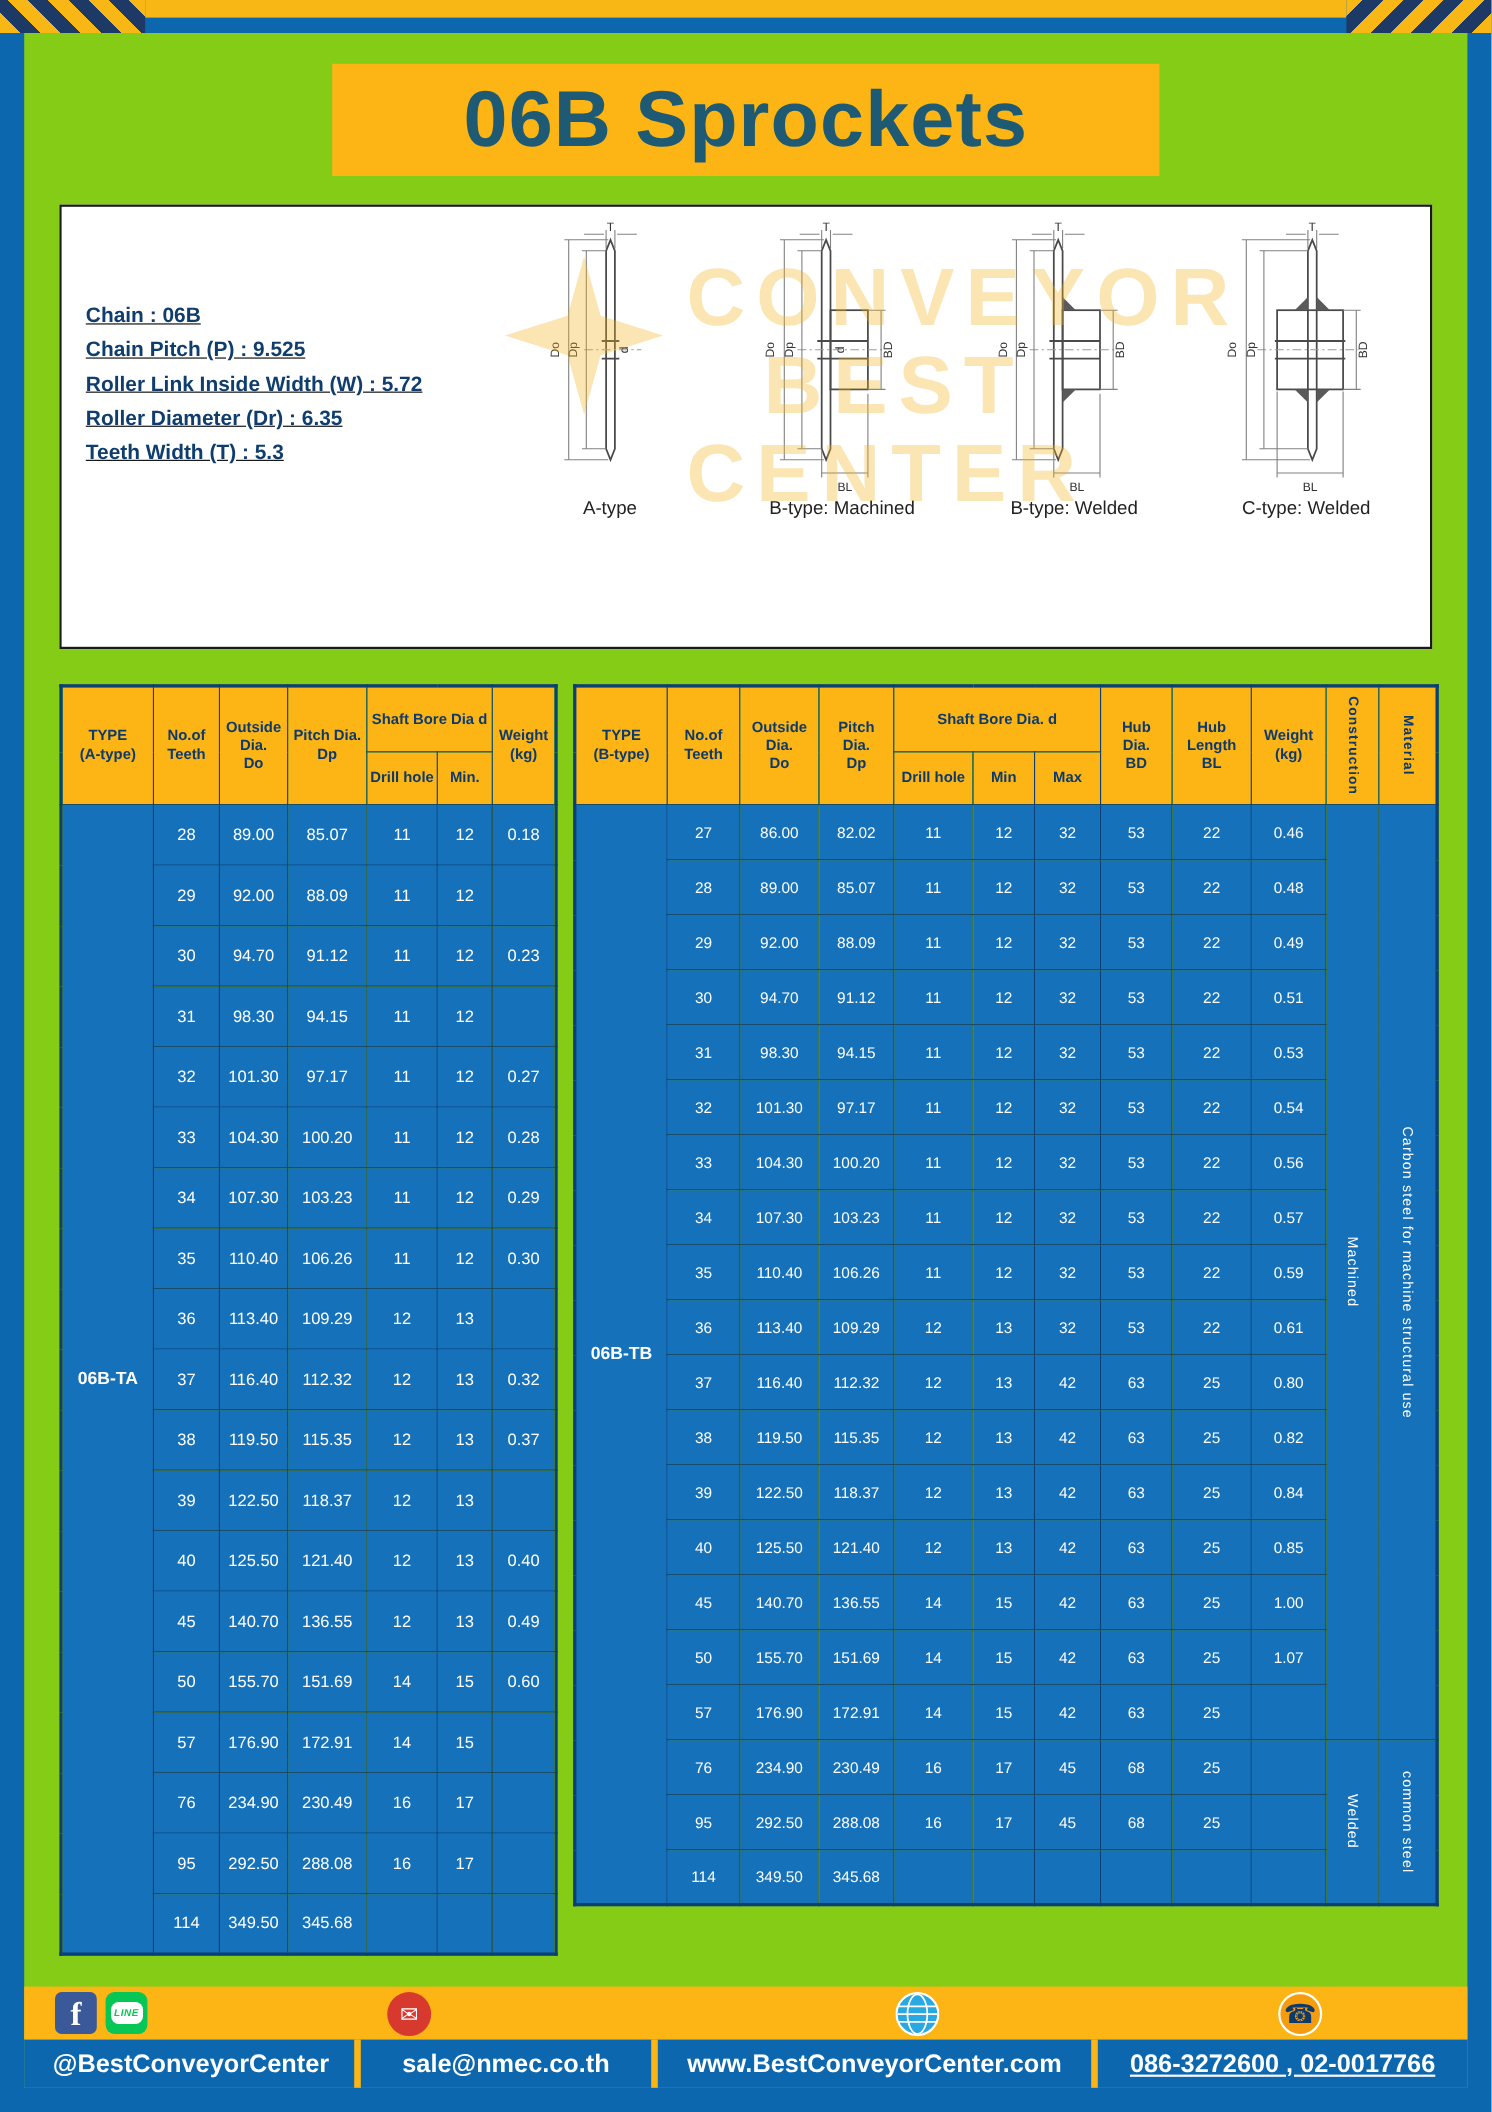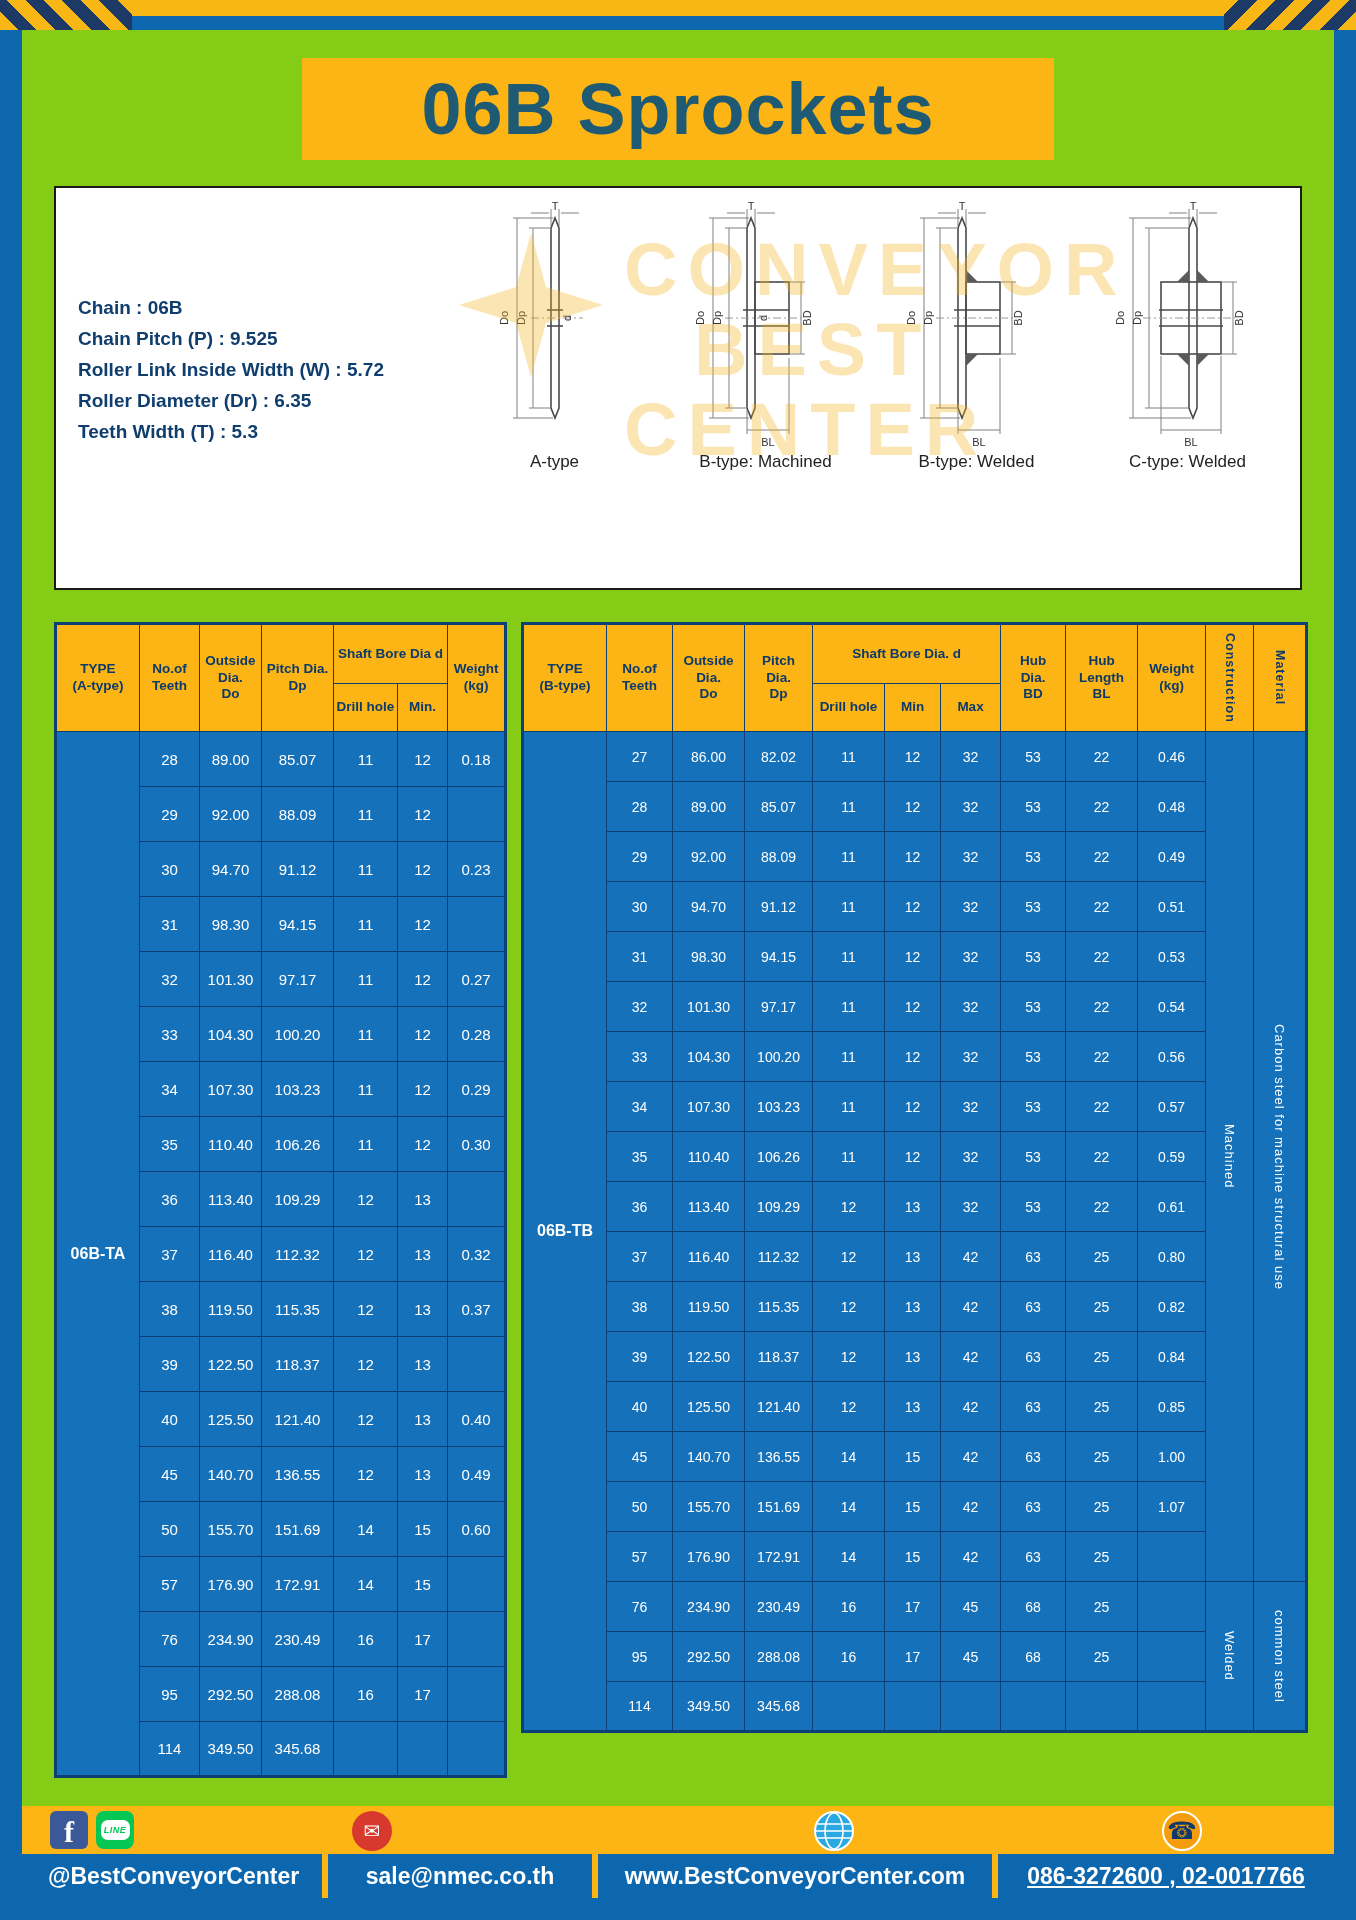--- a/index.html
+++ b/index.html
@@ -8,21 +8,21 @@
   
   .hazard{position:absolute;top:0;height:30px;width:132px;z-index:6;}
   .hazard-left{left:0;background:repeating-linear-gradient(45deg,#f8b715 0 13px,#1d3a66 13px 26px);}
   .hazard-right{right:0;background:repeating-linear-gradient(-45deg,#f8b715 0 13px,#1d3a66 13px 26px);}
   .top-strip{position:absolute;top:0;left:132px;right:132px;height:16px;background:#f8b715;z-index:5;}
   
   .title-banner{margin:28px auto 0;width:752px;height:102px;background:#fcb514;display:flex;align-items:center;justify-content:center;}
   .title-banner .t{font-size:72px;font-weight:bold;color:#1e5a74;letter-spacing:1px;}
   
   .spec-panel{position:relative;margin:26px 32px 0;height:400px;border:2px solid #1a1a1a;background:#fff;overflow:hidden;}
-  .spec-lines{position:absolute;left:22px;top:104px;z-index:3;}
+  .spec-lines{position:absolute;left:22px;top:84px;z-index:3;text-decoration:underline;}
   .spec-line{font-size:19px;font-weight:bold;color:#0f3e6e;line-height:31px;white-space:nowrap;}
   .figures{position:absolute;right:10px;top:12px;display:flex;gap:6px;z-index:1;}
   .figure{width:205px;display:flex;flex-direction:column;align-items:center;}
   .fig-caption{margin-top:0;font-size:17px;color:#222;white-space:nowrap;}
   .ln{fill:none;stroke:#4a4a4a;stroke-width:1.6;}
   .weld{fill:#5a5a5a;stroke:none;}
   .ext,.dim{stroke:#808080;stroke-width:1;fill:none;}
   .cl{stroke:#9a9a9a;stroke-width:1;stroke-dasharray:8 3 2 3;}
   .dlab{font-size:11px;fill:#333;text-anchor:middle;font-family:"Liberation Sans",sans-serif;}
   .watermark{position:absolute;left:400px;top:42px;z-index:2;opacity:.33;pointer-events:none;display:flex;align-items:flex-start;gap:18px;}

